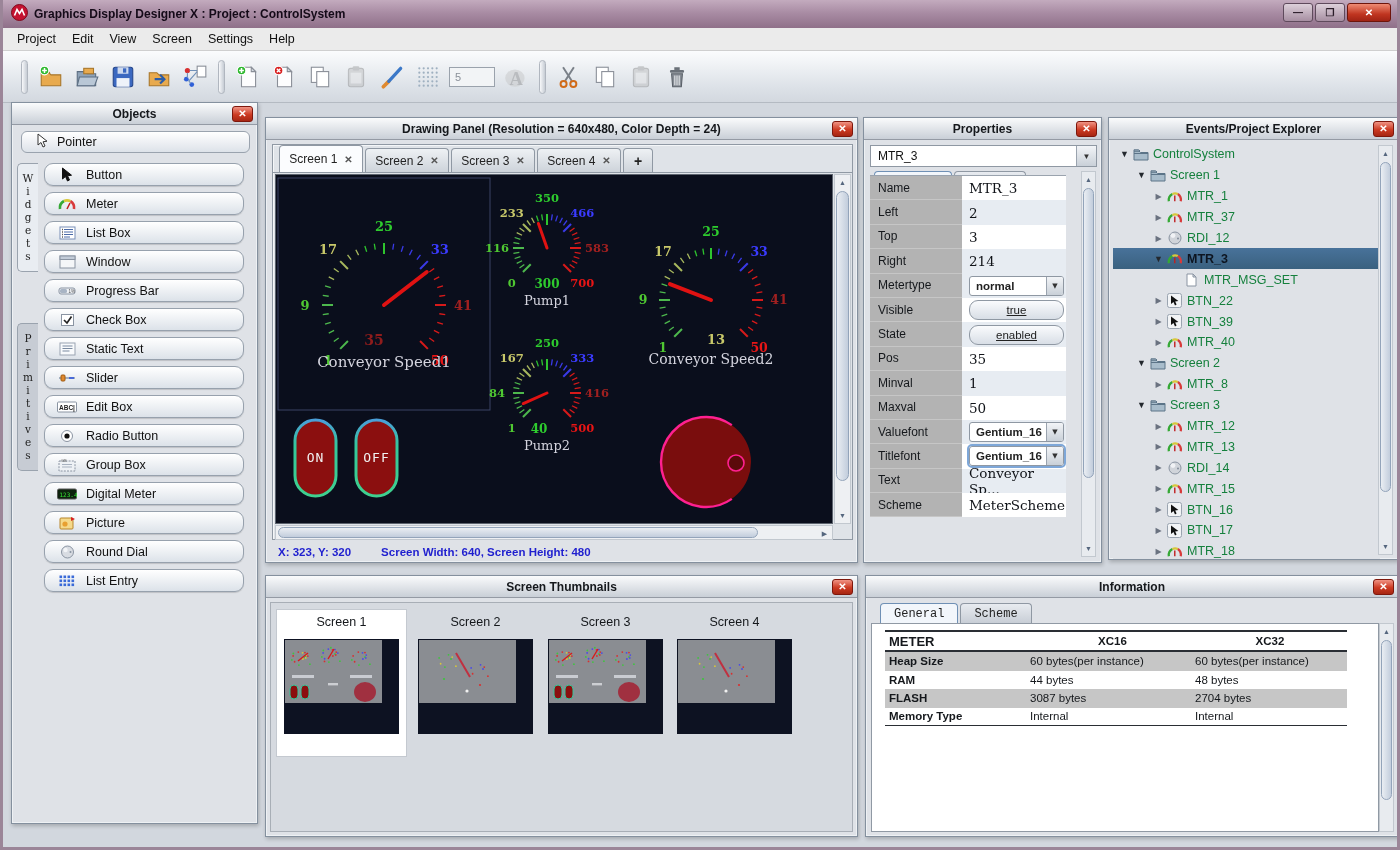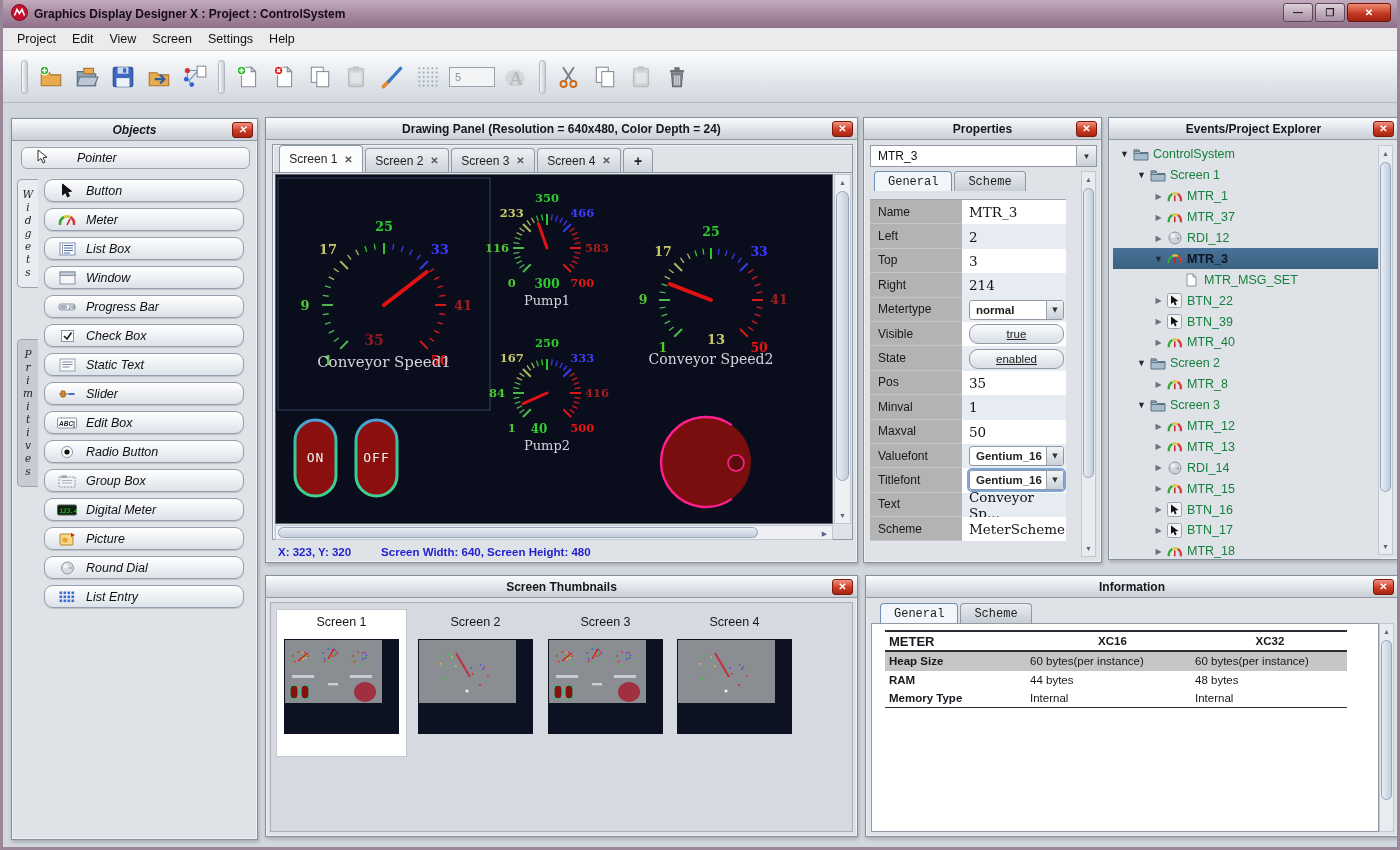--- a/index.html
+++ b/index.html
@@ -33,21 +33,21 @@
   
   .panel { position:absolute; background:#dfe2e7; border:1px solid #84909e; box-shadow:inset 0 0 0 1px #eef1f4, 1px 2px 4px rgba(0,0,0,.22); }
   .panel-title { height:22px; position:relative; display:flex; align-items:center; justify-content:center;
     background:linear-gradient(#fafbfc,#c9cfd7); border-bottom:1px solid #949aa4; font-size:12px; font-weight:bold; color:#15181c; }
   .close-btn { position:absolute; right:4px; top:3px; width:21px; height:16px; border-radius:3px;
     background:linear-gradient(#f09384,#cc3a22 55%,#a62613); border:1px solid #7e170c; color:#fff;
     font-size:10px; font-weight:bold; display:flex; align-items:center; justify-content:center; line-height:1; }
 
   
   #pointer-btn { position:absolute; left:9px; top:28px; width:229px; height:22px; border:1px solid #9aa3ae; border-radius:6px;
-    background:linear-gradient(#ffffff,#dde2e9); display:flex; align-items:center; padding-left:14px; gap:28px; font-size:12.5px; color:#111; }
+    background:linear-gradient(#ffffff,#dde2e9); display:flex; align-items:center; padding-left:14px; gap:8px; font-size:12.5px; color:#111; }
   .vtab { position:absolute; width:21px; border:1px solid #9aa3ae; border-right:none; border-radius:5px 0 0 5px;
     display:flex; flex-direction:column; align-items:center; justify-content:flex-start; padding-top:8px; gap:1px;
     font-family:"DejaVu Serif",serif; font-size:10.5px; color:#222; }
   .vtab.sel { background:#e9edf2; z-index:2; }
   .vtab.unsel { background:#c7ccd4; }
   .widget-col { position:absolute; left:32px; top:60px; width:202px; }
   .widget-btn { width:200px; height:23px; margin-bottom:6px; border:1px solid #97a1ad; border-radius:9px;
     background:linear-gradient(#ffffff,#dce2e9); display:flex; align-items:center; padding-left:12px; gap:9px;
     font-size:12.5px; color:#111; box-shadow:0 1px 1px rgba(0,0,0,.15); }
   .widget-btn .wicon { width:20px; height:15px; display:flex; align-items:center; justify-content:center; }
@@ -72,21 +72,21 @@
   .sb-arrow { position:absolute; font-size:7px; color:#55667e; width:15px; height:15px; display:flex; align-items:center; justify-content:center; }
 
   
   #prop-selector { position:absolute; left:6px; top:27px; width:227px; height:22px; background:#fff; border:1px solid #8f98a3; display:flex; align-items:center; }
   #prop-selector .val { flex:1; padding-left:7px; font-size:12px; color:#111; }
   .dd-arrow-box { width:20px; height:100%; background:linear-gradient(#f2f4f7,#c9d0d8); border-left:1px solid #9aa3ae; display:flex; align-items:center; justify-content:center; font-size:8px; color:#333; }
   .tabs-row { position:absolute; display:flex; gap:2px;font-family:Liberation Mono, monospace; }
   .tab { height:20px; padding:0 13px; display:flex; align-items:center; border:1px solid #8f98a3; border-bottom:none; border-radius:4px 4px 0 0;
     background:linear-gradient(#e8ebf0,#c8ced6); font-size:12px; color:#222; }
   .tab.active { background:#f2f6fb; border-color:#6f90b5; font-weight:normal; }
-  #prop-grid { position:absolute; left:6px; top:81px; width:196px; height:366px; border-top:1px solid #9aa3ae; overflow:hidden; }
+  #prop-grid { position:absolute; left:6px; top:57px; width:196px; height:366px; border-top:1px solid #9aa3ae; overflow:hidden; }
   .prow { display:flex; height:24.4px; }
   .prow .plabel { width:92px; background:#b3b3b3; border-bottom:1px solid #c6c6c6; font-size:12px; color:#15181c; display:flex; align-items:center; padding-left:8px; }
   .prow .pval { flex:1; display:flex; align-items:center; padding-left:7px; font-family:"DejaVu Serif",serif; font-size:13.5px; color:#101318; }
   .prow.alt .pval { background:#e7ecf2; }
   .prow:not(.alt) .pval { background:#ffffff; }
   .pctrl { display:flex; align-items:center; width:100%; height:100%; padding:2px 2px 2px 0; }
   .pdrop { flex:1; height:20px; background:#fff; border:1px solid #8f98a3; border-radius:3px; display:flex; align-items:center; overflow:hidden; }
   .pdrop .dval { flex:1; font-family:"Liberation Sans",sans-serif; font-size:11.5px; font-weight:bold; color:#222; padding-left:6px; white-space:nowrap; }
   .pdrop.hl { outline:2px solid #7ea7d8; }
   .pbtn { flex:1; height:20px; border:1px solid #8f98a3; border-radius:9px; background:linear-gradient(#fafbfd,#d8dee6);
@@ -295,21 +295,21 @@
           <svg width="26" height="26" viewBox="0 0 24 24">
             <rect x="9.5" y="3" width="5" height="2.5" fill="#6a7078"></rect>
             <rect x="5.5" y="5.5" width="13" height="2.6" rx="1" fill="#6a7078"></rect>
             <path d="M7 9h10l-1 12H8z" fill="#878d95" stroke="#5a6068"></path>
             <path d="M10 10.5v9M12 10.5v9M14 10.5v9" stroke="#e8eaed"></path>
           </svg>
         </div>
       </div>
     </div>
 
-  <div class="panel" id="objects-panel" style="left:8px;top:118px;width:247px;height:722px;font-style:italic;">
+  <div class="panel" id="objects-panel" style="left:8px;top:102px;width:247px;height:722px;">
     <div class="panel-title">
       <span>Objects</span>
       <div class="close-btn">✕</div>
     </div>
     <div id="pointer-btn">
       <span>
         <svg width="13" height="15" viewBox="0 0 13 15">
             <path d="M2 1 L2 12 L5 9.5 L7 14 L9 13 L7 8.8 L11 8.2 Z" fill="#fff" stroke="#333" stroke-width="1"></path>
           </svg>
       </span>
@@ -1256,20 +1256,25 @@
           <div class="irow gray">
             <div class="c0">Heap Size</div>
             <div class="c1">60 bytes(per instance)</div>
             <div class="c2">60 bytes(per instance)</div>
           </div>
           <div class="irow">
             <div class="c0">RAM</div>
             <div class="c1">44 bytes</div>
             <div class="c2">48 bytes</div>
           </div>
+          <div class="irow gray">
+            <div class="c0">FLASH</div>
+            <div class="c1">3087 bytes</div>
+            <div class="c2">2704 bytes</div>
+          </div>
           <div class="irow last">
             <div class="c0">Memory Type</div>
             <div class="c1">Internal</div>
             <div class="c2">Internal</div>
           </div>
         </div>
     </div>
     <div class="slim-sb" style="right:4px;top:47px;height:209px;">
       <div class="sb-arrow" style="top:0;left:-1px;">▲</div>
       <div class="sb-thumb" style="left:1px;top:16px;width:11px;height:160px;"></div>

